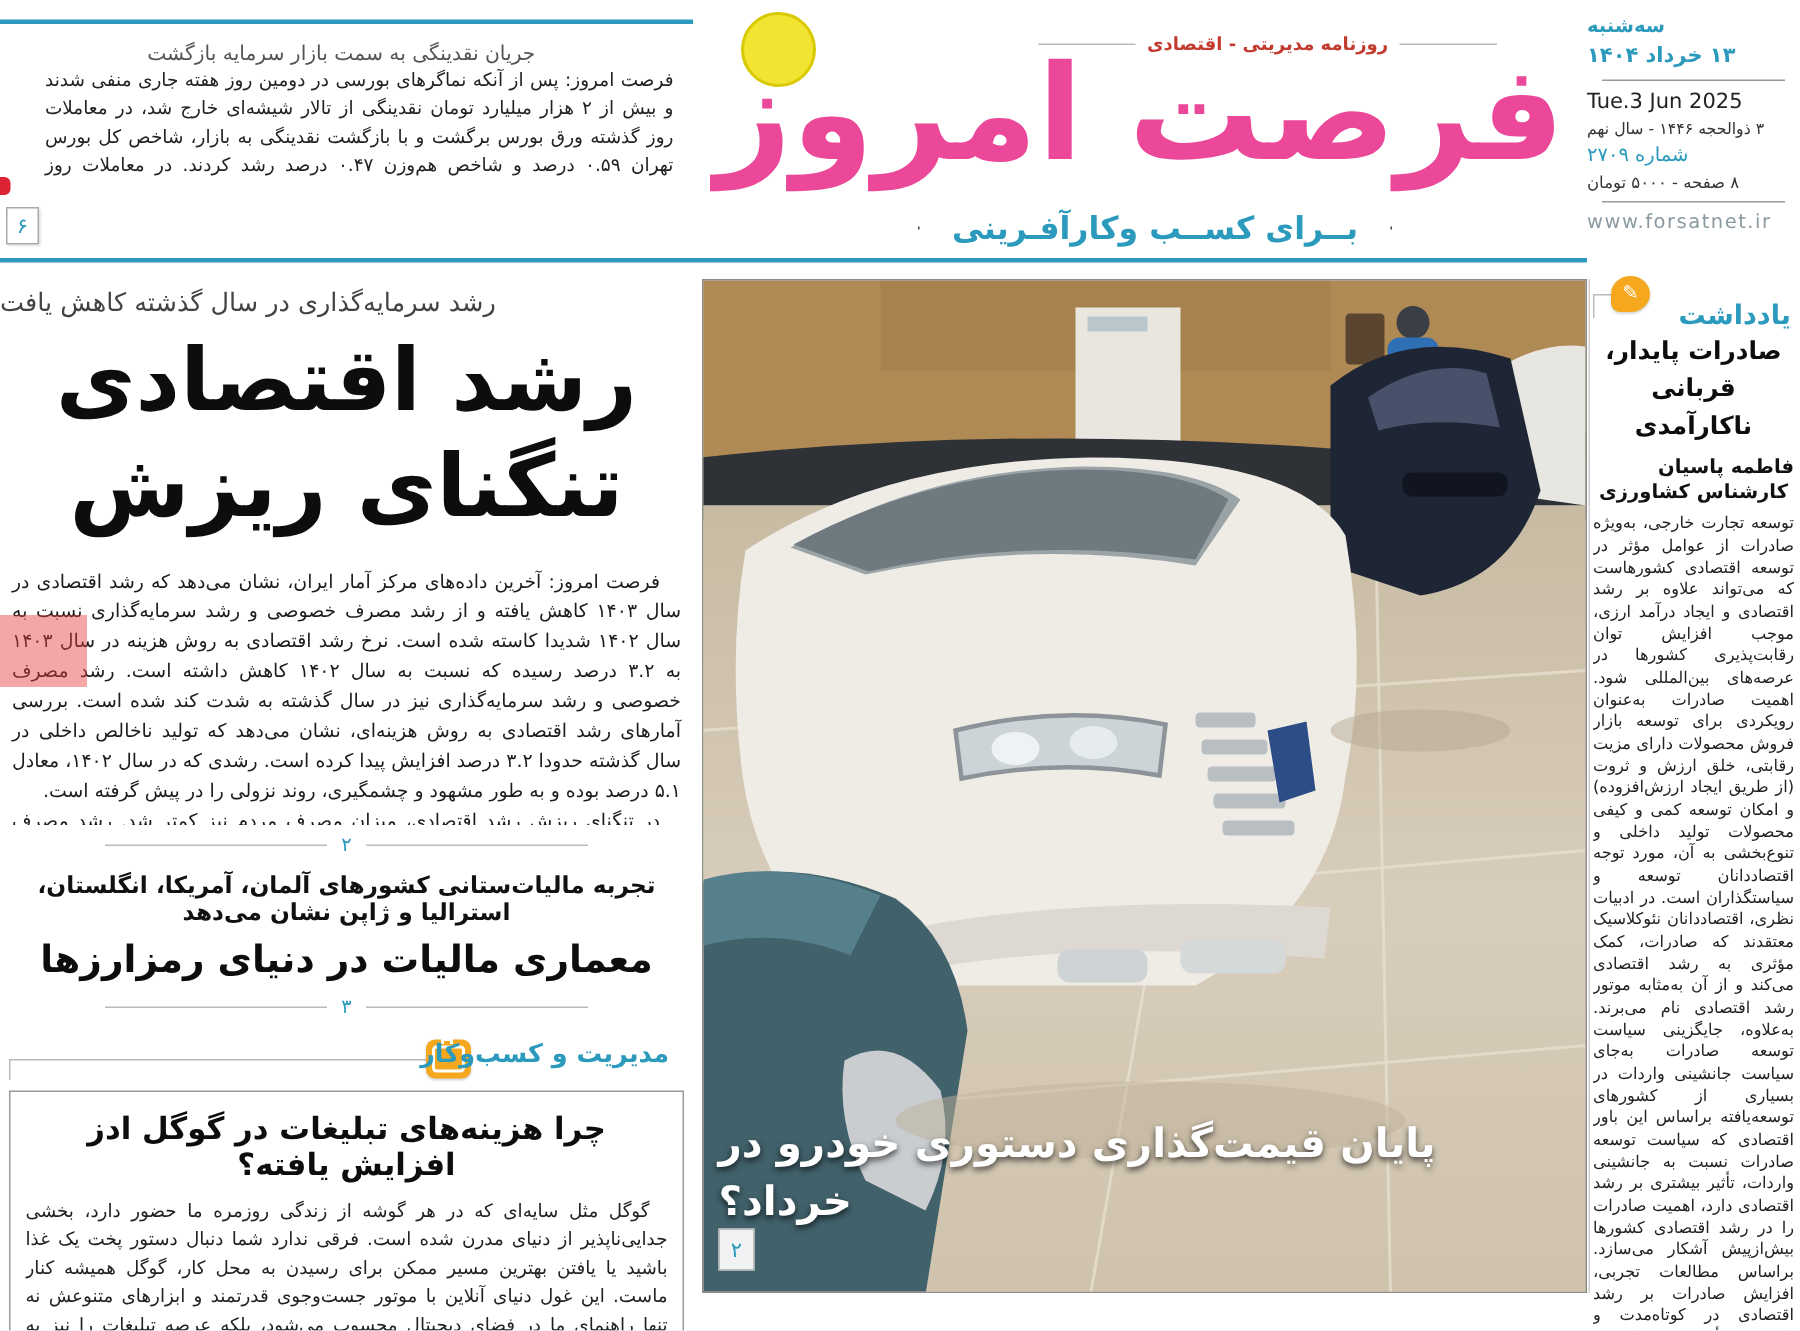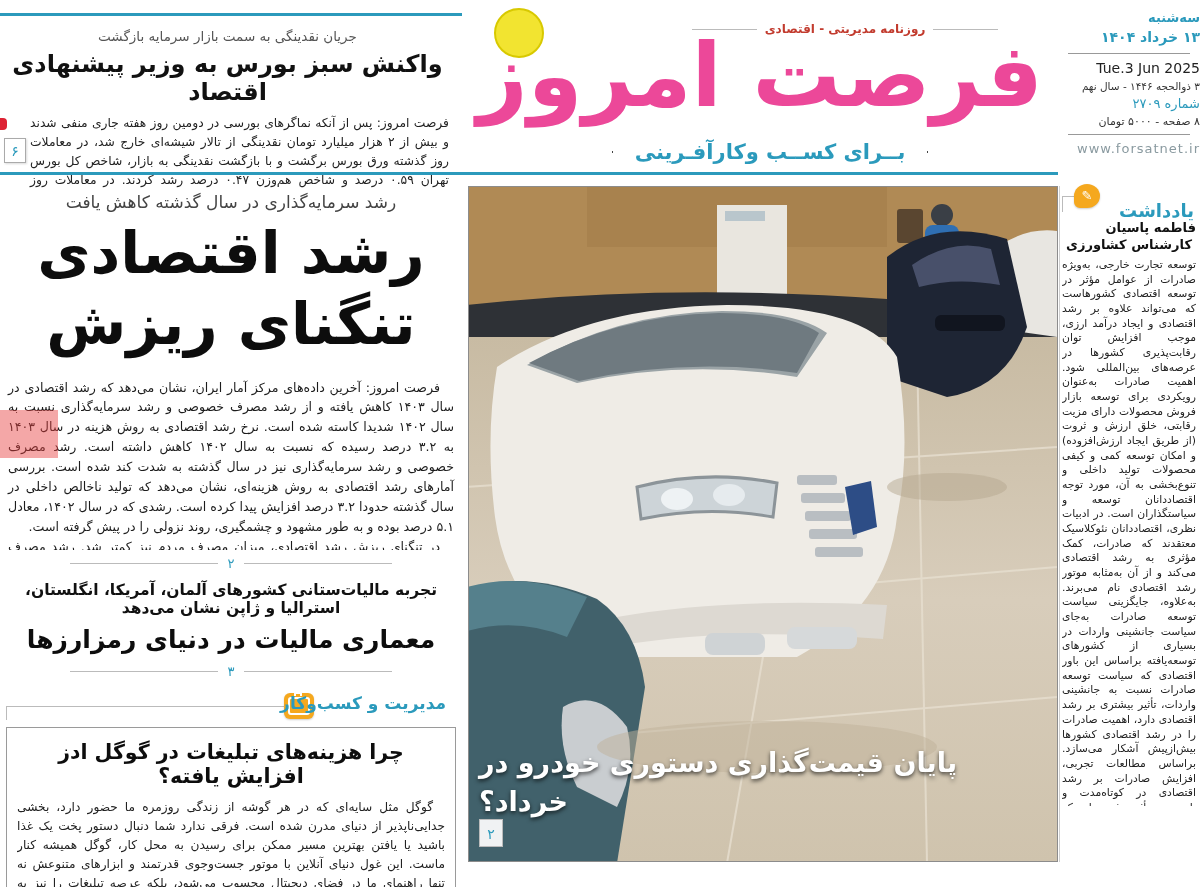--- a/index.html
+++ b/index.html
@@ -3,21 +3,21 @@
 <meta charset="utf-8">
 <style>
   * { margin:0; padding:0; box-sizing:border-box; }
   html,body { background:#e8e8e8; font-family:"DejaVu Sans", sans-serif; }
   .sheet{ position:relative; width:1200px; height:887px; margin:0 auto; background:#ffffff; overflow:hidden; direction:rtl; }
 
   
   .top-teal-line{ position:absolute; left:0; top:13px; width:462px; height:3px; background:#2b9abc; }
   .header-sep{ position:absolute; left:0; top:172px; width:1058px; height:3px; background:#2b9abc; }
 
-  .dateblock{ position:absolute; right:0; top:10px; width:142px; text-align:right; color:#333; }
+  .dateblock{ position:absolute; right:0; top:10px; width:142px; text-align:left; color:#333; }
   .dateblock .weekday{ color:#2b9abc; font-size:13px; font-weight:bold; margin-bottom:4px; }
   .dateblock .jalali{ color:#2b9abc; font-size:14px; font-weight:bold; margin-bottom:8px; }
   .dateblock hr{ border:none; border-top:1px solid #999; margin:6px 10px; }
   .dateblock .greg{ font-size:14px; color:#222; direction:ltr; margin:4px 0; }
   .dateblock .hijri{ font-size:10.5px; color:#333; margin:3px 0; }
   .dateblock .issue{ font-size:13px; color:#2b9abc; margin:4px 0; }
   .dateblock .pp{ font-size:11px; color:#333; margin:3px 0; }
   .dateblock .site{ font-size:13px; color:#8a9aa0; letter-spacing:1px; direction:ltr; margin-top:6px; }
 
   .masthead{ position:absolute; left:462px; top:0; width:596px; height:172px; }
@@ -33,21 +33,21 @@
   
   .lead{ position:absolute; left:0; top:20px; width:455px; }
   .lead .kicker{ text-align:center; color:#555; font-size:13.5px; margin-top:8px; }
   .lead .headline{ text-align:center; color:#111; font-size:24px; font-weight:bold; margin:6px 0 8px; }
   .lead .body{ font-size:12.3px; color:#222; text-align:justify; line-height:1.55; padding:0 6px 0 30px; height:78px; overflow:hidden; }
   .badge-box{ position:absolute; left:4px; top:118px; width:22px; height:25px; border:1px solid #aaa; background:#fff; color:#2b9abc; font-size:14px; text-align:center; line-height:25px; box-shadow:1px 1px 2px rgba(0,0,0,.15); }
   .red-dot{ position:absolute; left:0px; top:98px; width:7px; height:12px; background:#d23; border-radius:0 4px 4px 0; }
 
   
   .leftcol{ position:absolute; left:0; top:178px; width:462px; }
-  .main-kicker{ text-align:center; color:#444; font-size:17px; margin-top:14px; }
+  .main-kicker{ text-align:left; color:#444; font-size:17px; margin-top:14px; }
   .main-headline{ text-align:center; color:#0d0d0d; font-weight:bold; font-size:58px; line-height:1.22; margin-top:6px; }
   .main-body{ font-size:12.6px; color:#1c1c1c; text-align:justify; line-height:1.58; padding:0 8px; margin-top:18px; height:172px; overflow:hidden; }
   .main-body p{ text-indent:14px; }
   .highlight-artifact{ position:absolute; left:0; top:232px; width:58px; height:48px; background:rgba(230,60,60,.45); }
 
   .divider{ display:flex; align-items:center; gap:10px; padding:0 70px; margin:6px 0; }
   .divider .ln{ flex:1; height:1px; background:#bbb; }
   .divider .num{ color:#2b9abc; font-size:13px; }
 
   .tax-kicker{ text-align:center; color:#111; font-size:15.5px; font-weight:bold; margin-top:10px; }
@@ -118,21 +118,20 @@
     <div class="mast-title">فرصت امروز</div>
     <div class="mast-tagline-bottom">
       <span class="ln"></span>
       <span class="txt">بــرای کســب وکارآفـرینی</span>
       <span class="ln"></span>
     </div>
   </div>
 
   <div class="lead">
     <div class="kicker">جریان نقدینگی به سمت بازار سرمایه بازگشت</div>
-    <div class="headline">واکنش سبز بورس به وزیر پیشنهادی اقتصاد</div>
     <div class="body">فرصت امروز: پس از آنکه نماگرهای بورسی در دومین روز هفته جاری منفی شدند و بیش از ۲ هزار میلیارد تومان نقدینگی از تالار شیشه‌ای خارج شد، در معاملات روز گذشته ورق بورس برگشت و با بازگشت نقدینگی به بازار، شاخص کل بورس تهران ۰.۵۹ درصد و شاخص هم‌وزن ۰.۴۷ درصد رشد کردند. در معاملات روز دوشنبه، شاخص کل بورس و اوراق بهادار تهران بیش...</div>
     <div class="badge-box">۶</div>
     <div class="red-dot"></div>
   </div>
 
   <div class="leftcol">
     <div class="main-kicker">رشد سرمایه‌گذاری در سال گذشته کاهش یافت</div>
     <div class="main-headline">
       <div>رشد اقتصادی</div>
       <div>تنگنای ریزش</div>
@@ -253,19 +252,20 @@
 
   <div class="vline"></div>
 
   <div class="notecol">
     <div class="note-head">
       <span class="ln"></span>
       <span class="hook"></span>
       <span class="pen-chip"></span>
       <span class="label">یادداشت</span>
     </div>
+    <div class="note-title">صادرات پایدار، قربانی ناکارآمدی</div>
     <div class="note-author">فاطمه پاسیان</div>
     <div class="note-role">کارشناس کشاورزی</div>
     <div class="note-body">توسعه تجارت خارجی، به‌ویژه صادرات از عوامل مؤثر در توسعه اقتصادی کشورهاست که می‌تواند علاوه بر رشد اقتصادی و ایجاد درآمد ارزی، موجب افزایش توان رقابت‌پذیری کشورها در عرصه‌های بین‌المللی شود. اهمیت صادرات به‌عنوان رویکردی برای توسعه بازار فروش محصولات دارای مزیت رقابتی، خلق ارزش و ثروت (از طریق ایجاد ارزش‌افزوده) و امکان توسعه کمی و کیفی محصولات تولید داخلی و تنوع‌بخشی به آن، مورد توجه اقتصاددانان توسعه و سیاستگذاران است. در ادبیات نظری، اقتصاددانان نئوکلاسیک معتقدند که صادرات، کمک مؤثری به رشد اقتصادی می‌کند و از آن به‌مثابه موتور رشد اقتصادی نام می‌برند. به‌علاوه، جایگزینی سیاست توسعه صادرات به‌جای سیاست جانشینی واردات در بسیاری از کشورهای توسعه‌یافته براساس این باور اقتصادی که سیاست توسعه صادرات نسبت به جانشینی واردات، تأثیر بیشتری بر رشد اقتصادی دارد، اهمیت صادرات را در رشد اقتصادی کشورها بیش‌ازپیش آشکار می‌سازد. براساس مطالعات تجربی، افزایش صادرات بر رشد اقتصادی در کوتاه‌مدت و بلندمدت، تأثیر مثبت دارد که نشان از آن دارد که تقویت و ارتقای سیاست توسعه صادرات، بیش از آنکه «انتخاب» باشد «ضرورت» است.</div>
 
   </div>
 
 </div>
 
 </body></html>

